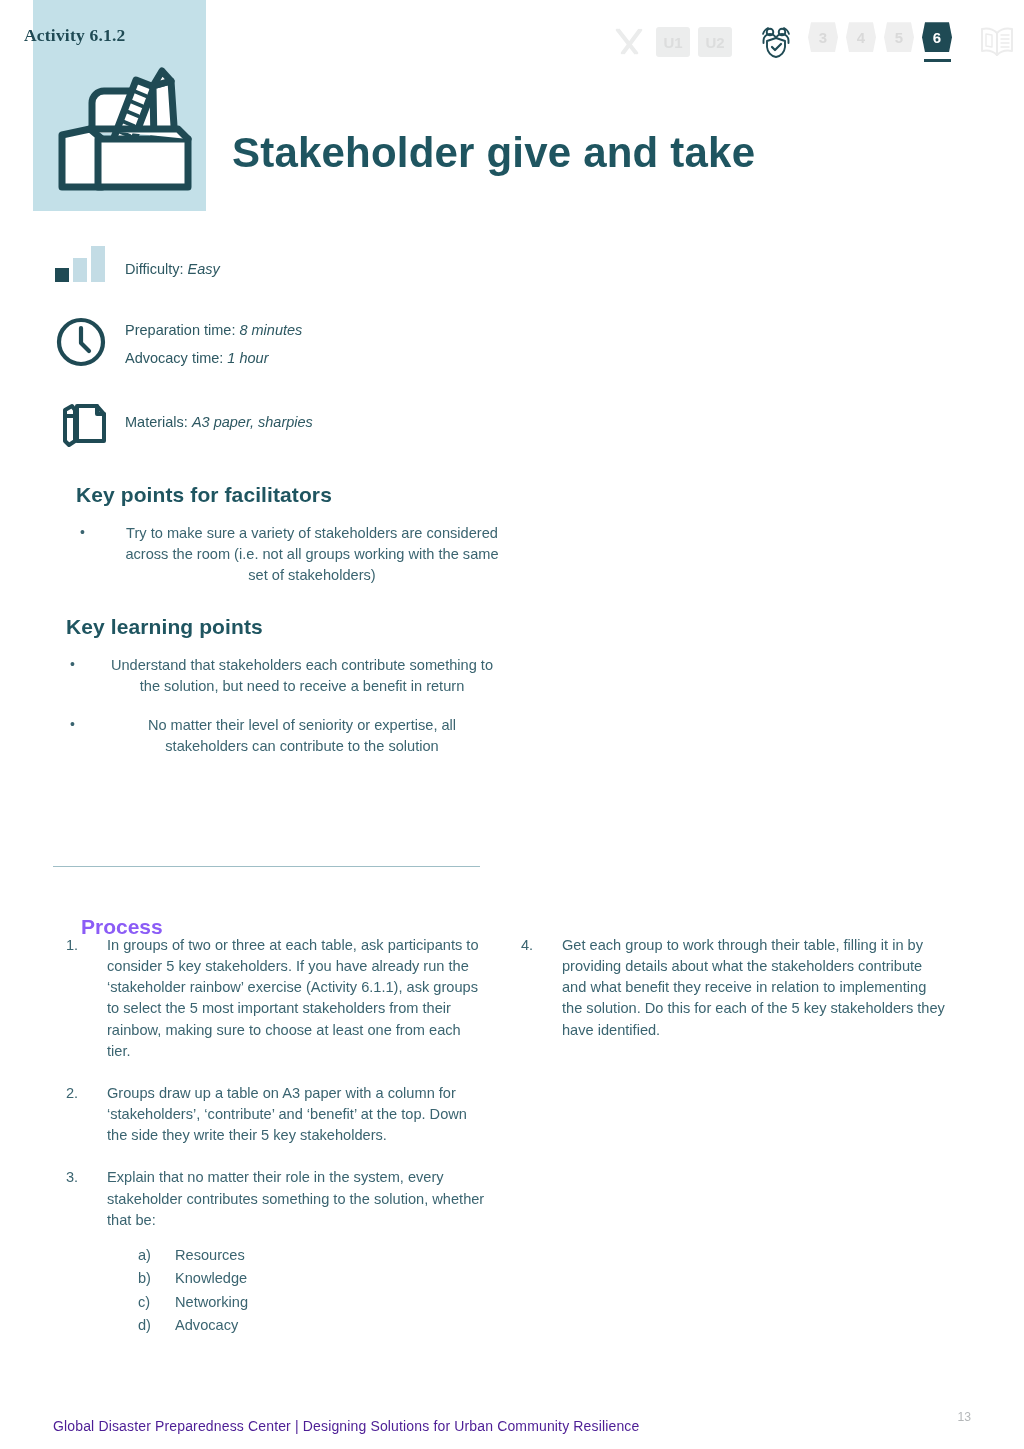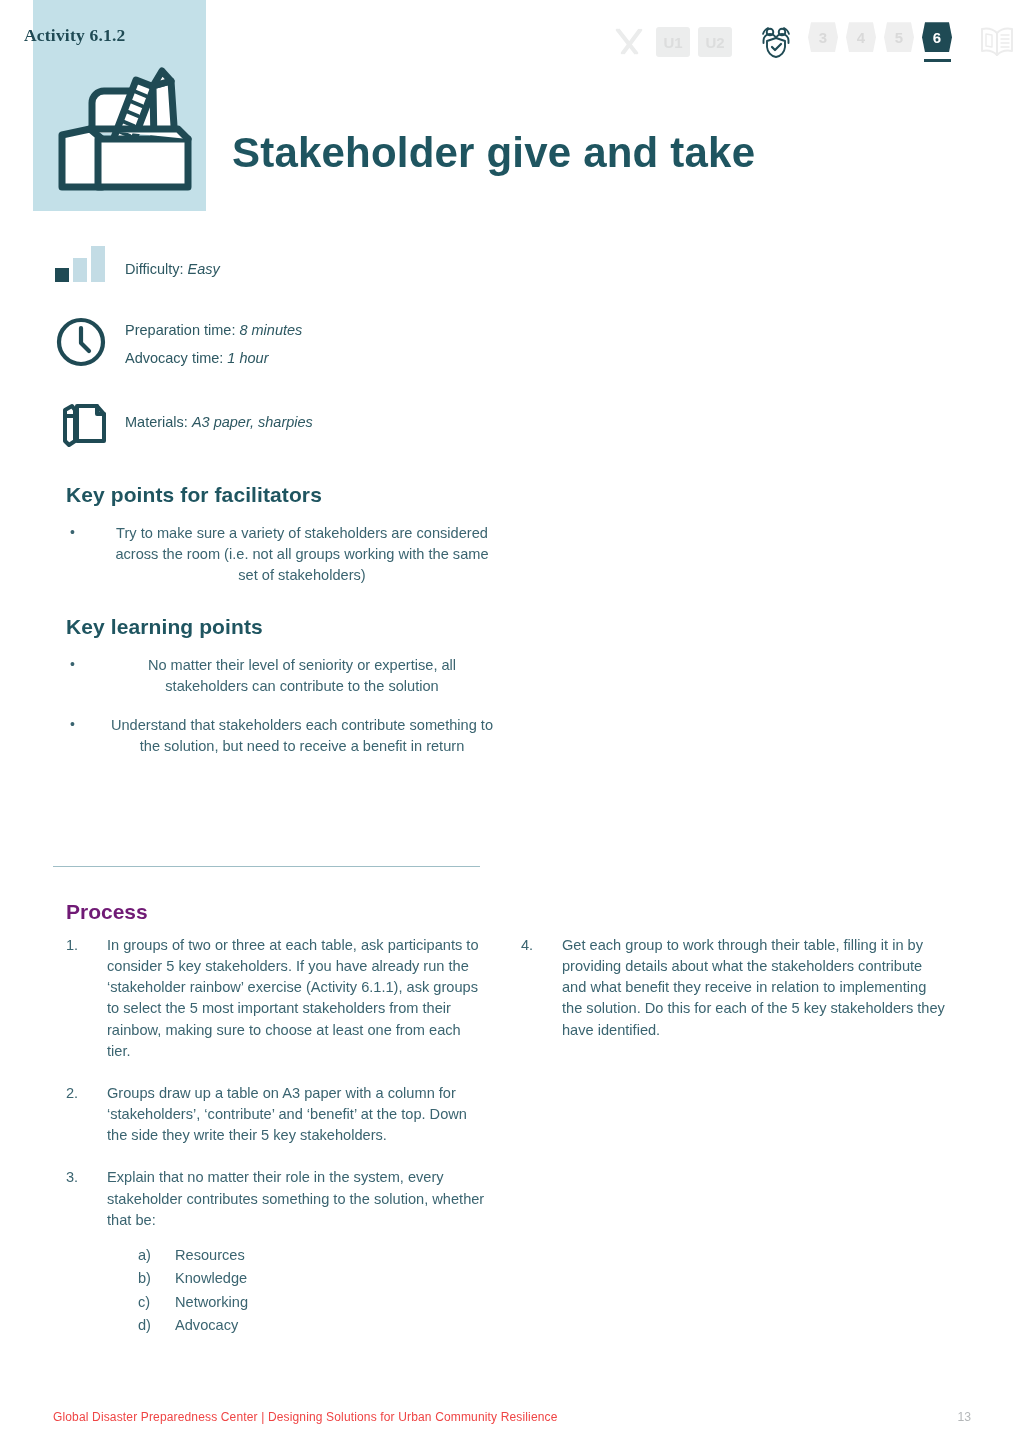--- a/index.html
+++ b/index.html
@@ -196,22 +196,22 @@
     margin: 0;
   }
 
   
   .process-heading {
     position: absolute;
     left: 66px;
     top: 900px;
     font-size: 21px;
     font-weight: bold;
-    color: #701a75;
-    margin: 0;
+    color: #8b5cf6;
+    margin: 15px;
   }
   ol.steps {
     list-style: none;
     margin: 0;
     padding: 0;
   }
   ol.steps > li {
     position: relative;
     padding-left: 41px;
     margin-bottom: 21px;
@@ -262,23 +262,23 @@
   .footer {
     position: absolute;
     left: 0;
     top: 1410px;
     width: 1024px;
     height: 24px;
   }
   .footer-text {
     position: absolute;
     left: 53px;
-    top: 0;
-    font-size: 12px;
-    color: #ef4444;
+    top: 8px;
+    font-size: 14px;
+    color: #4c1d95;
     letter-spacing: 0.15px;
   }
   .footer-page {
     position: absolute;
     right: 53px;
     top: 0;
     font-size: 12.2px;
     color: #b4b7b9;
   }
 </style>
@@ -419,32 +419,32 @@
         <path d="M8 18 L18 18"></path>
       </svg>
     </div>
     <div class="meta-text" style="padding-top:16px;">
       <span>Materials:</span>
       <em>A3 paper, sharpies</em>
     </div>
   </div>
 </div>
 
-<div class="section" style="top:483px;">
+<div class="section" style="top:483px;margin-left:10px;">
   <h2 class="heading">Key points for facilitators</h2>
   <ul class="bullets">
     <li>Try to make sure a variety of stakeholders are considered across the room (i.e. not all groups working with the same set of stakeholders)</li>
   </ul>
 </div>
 
 <div class="section" style="top:615px;">
   <h2 class="heading">Key learning points</h2>
   <ul class="bullets">
+    <li>Understand that stakeholders each contribute something to the solution, but need to receive a benefit in return</li>
     <li>No matter their level of seniority or expertise, all stakeholders can contribute to the solution</li>
-    <li>Understand that stakeholders each contribute something to the solution, but need to receive a benefit in return</li>
   </ul>
 </div>
 
 <hr class="divider">
 
 <h2 class="process-heading">Process</h2>
 
 <div class="col-left">
   <ol class="steps">
     <li>

